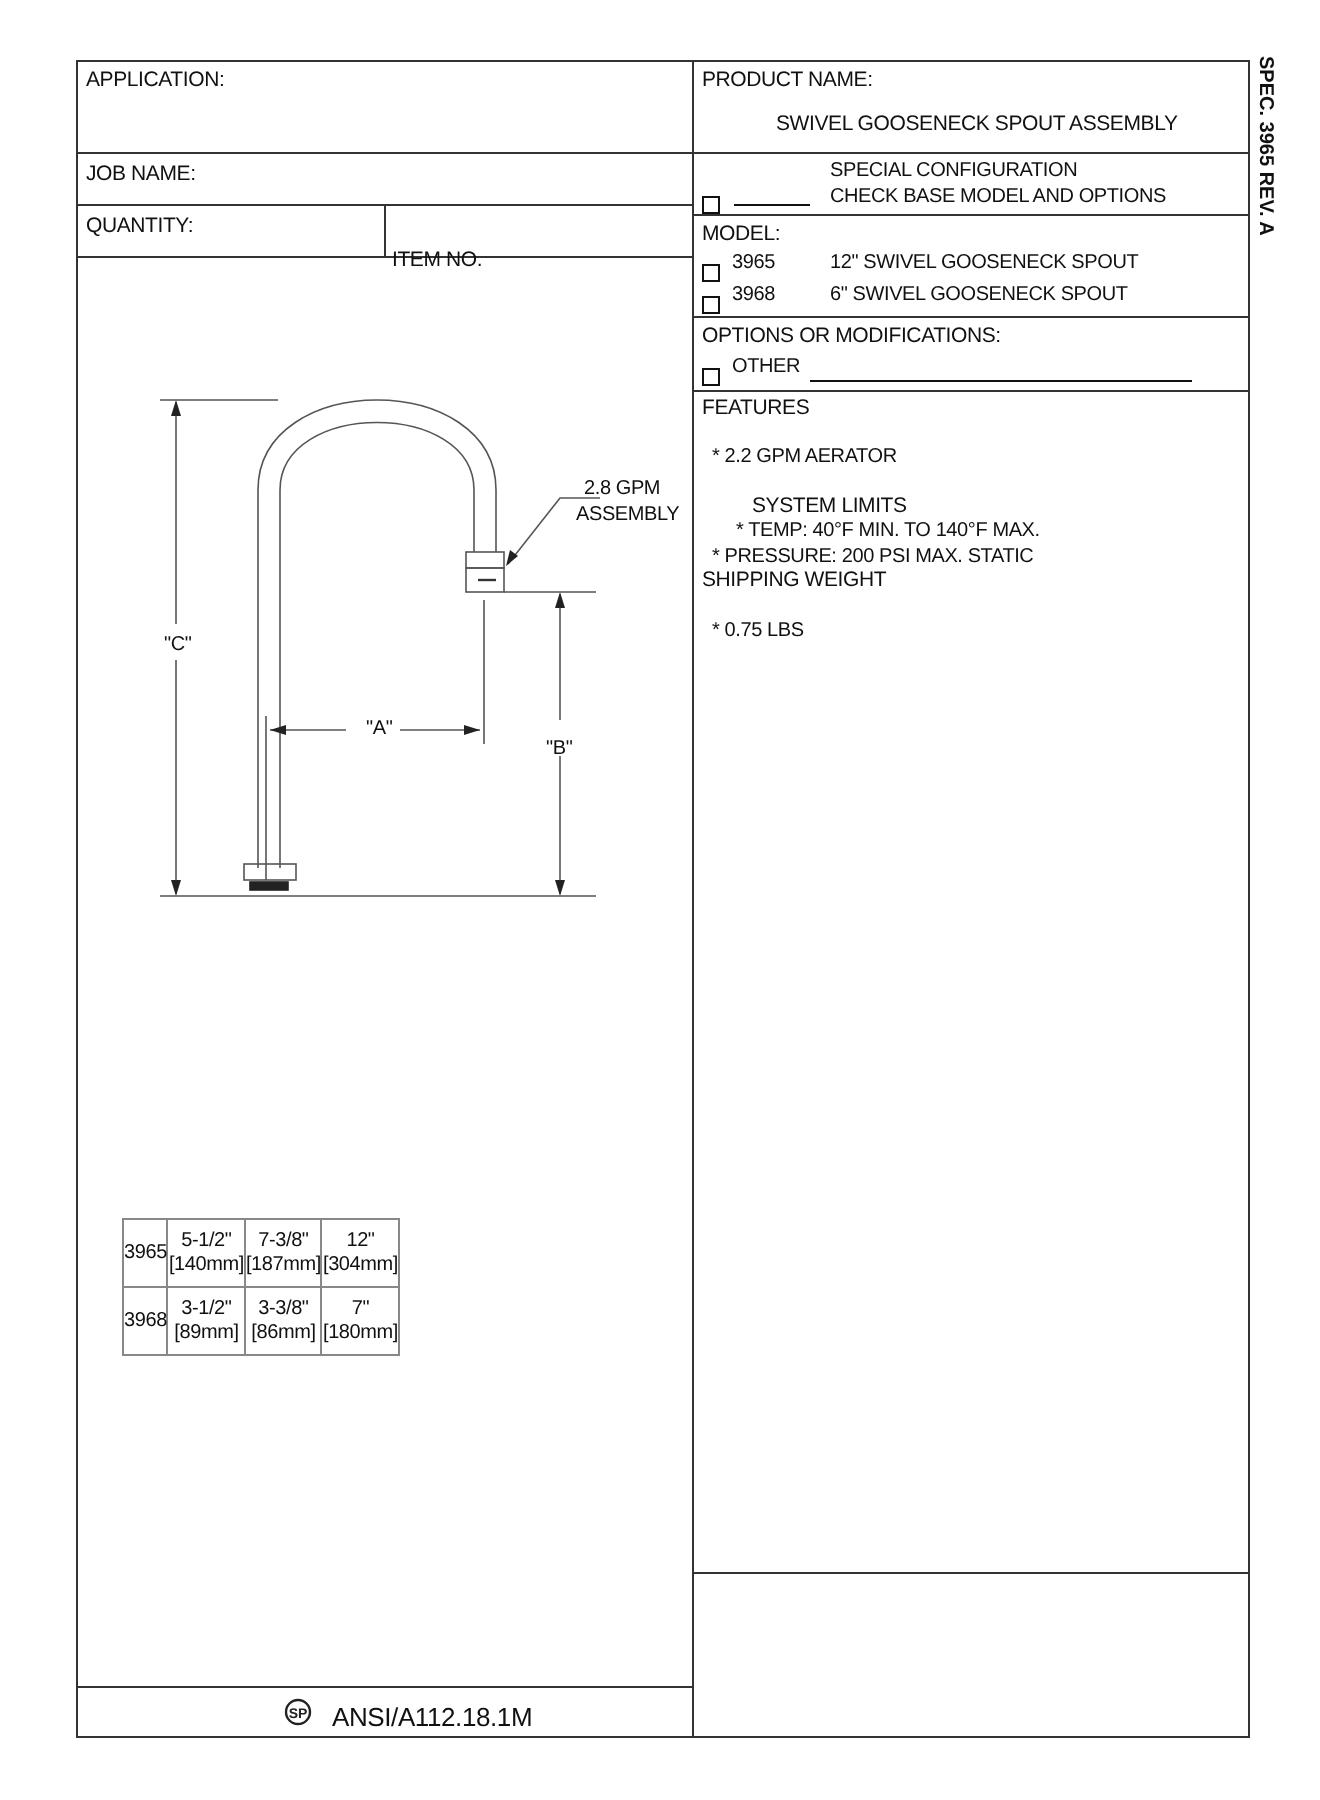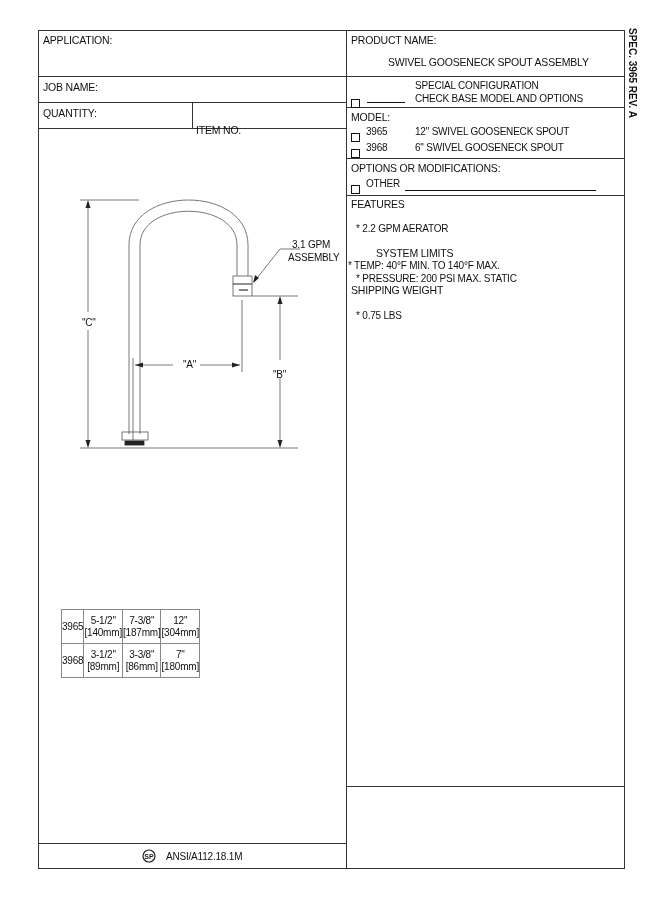--- a/index.html
+++ b/index.html
@@ -21,21 +21,21 @@
   table.dims {
     position: absolute; left: 61px; top: 609px; border-collapse: collapse;
     font-size: 10px; letter-spacing: -0.2px;
   }
   table.dims td {
     border: 1px solid #888888; text-align: center; vertical-align: middle; padding: 0;
     line-height: 12px;
   }
   table.dims tr.hdr td { height: 23px; }
   table.dims tr.row td { height: 33px; }
-  .footer-text { position: absolute; left: 166px; top: 851px; font-size: 10px; letter-spacing: -0.2px; }
+  .footer-text { position: absolute; left: 166px; top: 851px; font-size: 13px; letter-spacing: -0.2px; }
 </style>
 </head>
 <body>
 
 <div class="abs" style="left:38px; top:30px; width:587px; height:839px; border:1.5px solid #333; box-sizing:border-box;"></div>
 
 <div class="vline" style="left:346px; top:30px; height:839px;"></div>
 
 <div class="hline" style="left:38px; top:76px; width:308px;"></div>
 <div class="hline" style="left:38px; top:102px; width:308px;"></div>
@@ -74,21 +74,21 @@
 <div class="txt" style="left:415px; top:142px;">6" SWIVEL GOOSENECK SPOUT</div>
 
 <div class="lbl" style="left:351px; top:162px;">OPTIONS OR MODIFICATIONS:</div>
 <div class="abs" style="left:351px; top:179px;"><span class="chk"></span></div>
 <div class="txt" style="left:366px; top:178px;">OTHER</div>
 <div class="uline" style="left:405px; top:190px; width:191px;"></div>
 
 <div class="lbl" style="left:351px; top:198px;">FEATURES</div>
 <div class="txt" style="left:356px; top:223px;">* 2.2 GPM AERATOR</div>
 <div class="lbl" style="left:351px; top:247px;margin-left:25px;">SYSTEM LIMITS</div>
-<div class="txt" style="left:348px; top:260px;">* TEMP: 40°F MIN. TO 140°F MAX.</div>
+<div class="txt" style="left:368px; top:260px;">* TEMP: 40°F MIN. TO 140°F MAX.</div>
 <div class="txt" style="left:356px; top:273px;">* PRESSURE: 200 PSI MAX. STATIC</div>
 <div class="lbl" style="left:351px; top:284px;">SHIPPING WEIGHT</div>
 <div class="txt" style="left:356px; top:310px;">* 0.75 LBS</div>
 
 <svg class="abs" style="left:70px; top:190px;" width="280" height="270" viewBox="0 0 280 270">
   <g fill="none" stroke="#555" stroke-width="0.8">
 
     <path d="M59 244 L59 55 C59 -5, 178 -5, 178 55 L178 86"></path>
 
     <path d="M70 244 L70 55 C70 10, 167 10, 167 55 L167 86"></path>
@@ -122,21 +122,21 @@
     <polygon points="210,106 207.5,114 212.5,114"></polygon>
     <polygon points="210,258 207.5,250 212.5,250"></polygon>
     <polygon points="65,175 73,172.5 73,177.5"></polygon>
     <polygon points="170,175 162,172.5 162,177.5"></polygon>
     <polygon points="183,93 185,85 189,88"></polygon>
   </g>
 </svg>
 <div class="txt" style="left:82px; top:317px;">"C"</div>
 <div class="txt" style="left:273px; top:369px;">"B"</div>
 <div class="txt" style="left:183px; top:359px;">"A"</div>
-<div class="txt" style="left:292px; top:239px;">3.1 GPM</div>
+<div class="txt" style="left:292px; top:239px;">2.8 GPM</div>
 <div class="txt" style="left:288px; top:252px;">ASSEMBLY</div>
 
 <table class="dims">
   <tbody>
   <tr class="row">
     <td>3965</td>
     <td>
           <div>5-1/2"</div>
           <div>[140mm]</div>
         </td>

